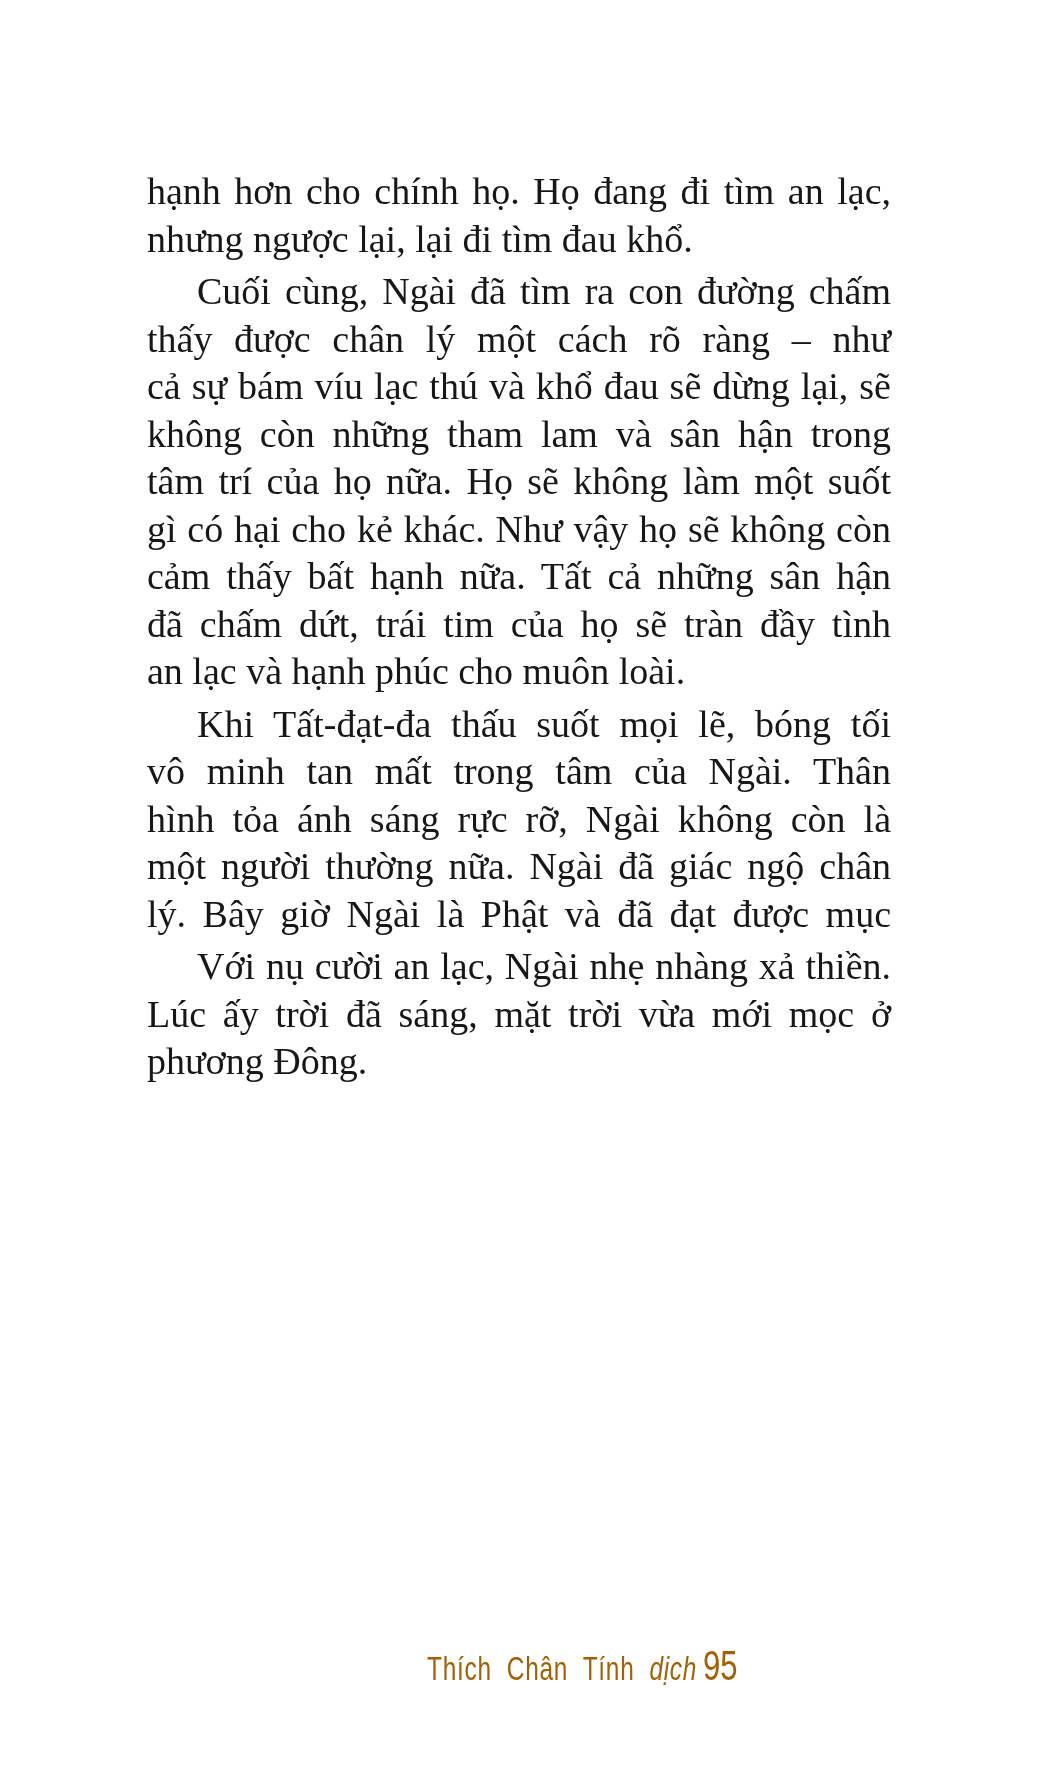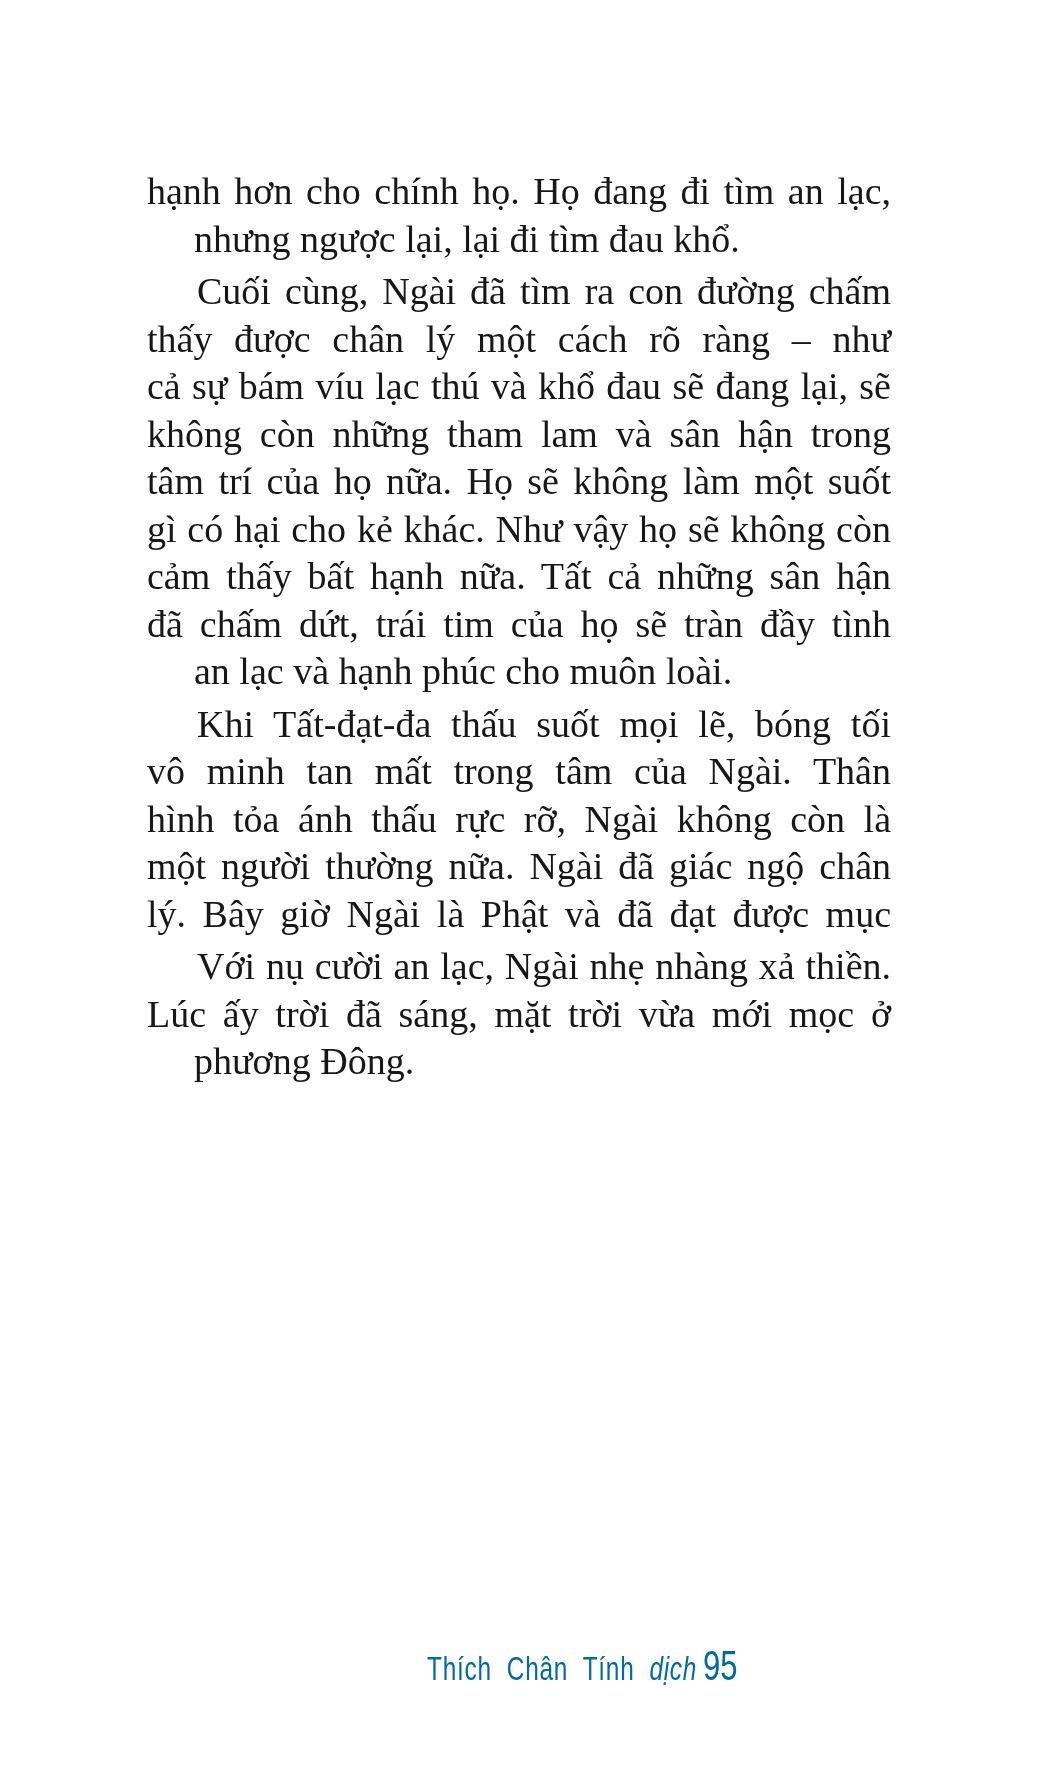--- a/index.html
+++ b/index.html
@@ -26,29 +26,28 @@
   }
   .para { margin: 0; }
   .para + .para { margin-top: 5px; }
   .ln {
     text-align: justify;
     text-align-last: justify;
     -moz-text-align-last: justify;
   }
   .ln.end {
     text-align-last: left;
-    margin-left: 47px;
     -moz-text-align-last: left;
   }
   .ln.ind { text-indent: 50px; }
   .footer {
     position: absolute;
     top: 1642px;
     right: 232px;
-    color: #0369a1;
+    color: #a16207;
     white-space: nowrap;
     font-family: "Liberation Sans", sans-serif;
   }
   .footer-inner {
     display: inline-block;
     transform: scaleX(0.74);
     transform-origin: 100% 60%;
     font-size: 33px;
     letter-spacing: 1px;
     word-spacing: 10px;
@@ -69,33 +68,33 @@
   <div class="text-block">
 
     <div class="para">
       <div class="ln">hạnh hơn cho chính họ. Họ đang đi tìm an lạc,</div>
       <div class="ln end">nhưng ngược lại, lại đi tìm đau khổ.</div>
     </div>
 
     <div class="para">
       <div class="ln ind">Cuối cùng, Ngài đã tìm ra con đường chấm</div>
       <div class="ln">thấy được chân lý một cách rõ ràng – như</div>
-      <div class="ln">cả sự bám víu lạc thú và khổ đau sẽ đang lại, sẽ</div>
+      <div class="ln">cả sự bám víu lạc thú và khổ đau sẽ dừng lại, sẽ</div>
       <div class="ln">không còn những tham lam và sân hận trong</div>
       <div class="ln">tâm trí của họ nữa. Họ sẽ không làm một suốt</div>
       <div class="ln">gì có hại cho kẻ khác. Như vậy họ sẽ không còn</div>
       <div class="ln">cảm thấy bất hạnh nữa. Tất cả những sân hận</div>
       <div class="ln">đã chấm dứt, trái tim của họ sẽ tràn đầy tình</div>
       <div class="ln end">an lạc và hạnh phúc cho muôn loài.</div>
     </div>
 
     <div class="para">
       <div class="ln ind">Khi Tất-đạt-đa thấu suốt mọi lẽ, bóng tối</div>
       <div class="ln">vô minh tan mất trong tâm của Ngài. Thân</div>
-      <div class="ln">hình tỏa ánh thấu rực rỡ, Ngài không còn là</div>
+      <div class="ln">hình tỏa ánh sáng rực rỡ, Ngài không còn là</div>
       <div class="ln">một người thường nữa. Ngài đã giác ngộ chân</div>
       <div class="ln">lý. Bây giờ Ngài là Phật và đã đạt được mục</div>
     </div>
 
     <div class="para">
       <div class="ln ind">Với nụ cười an lạc, Ngài nhẹ nhàng xả thiền.</div>
       <div class="ln">Lúc ấy trời đã sáng, mặt trời vừa mới mọc ở</div>
       <div class="ln end">phương Đông.</div>
     </div>
 

